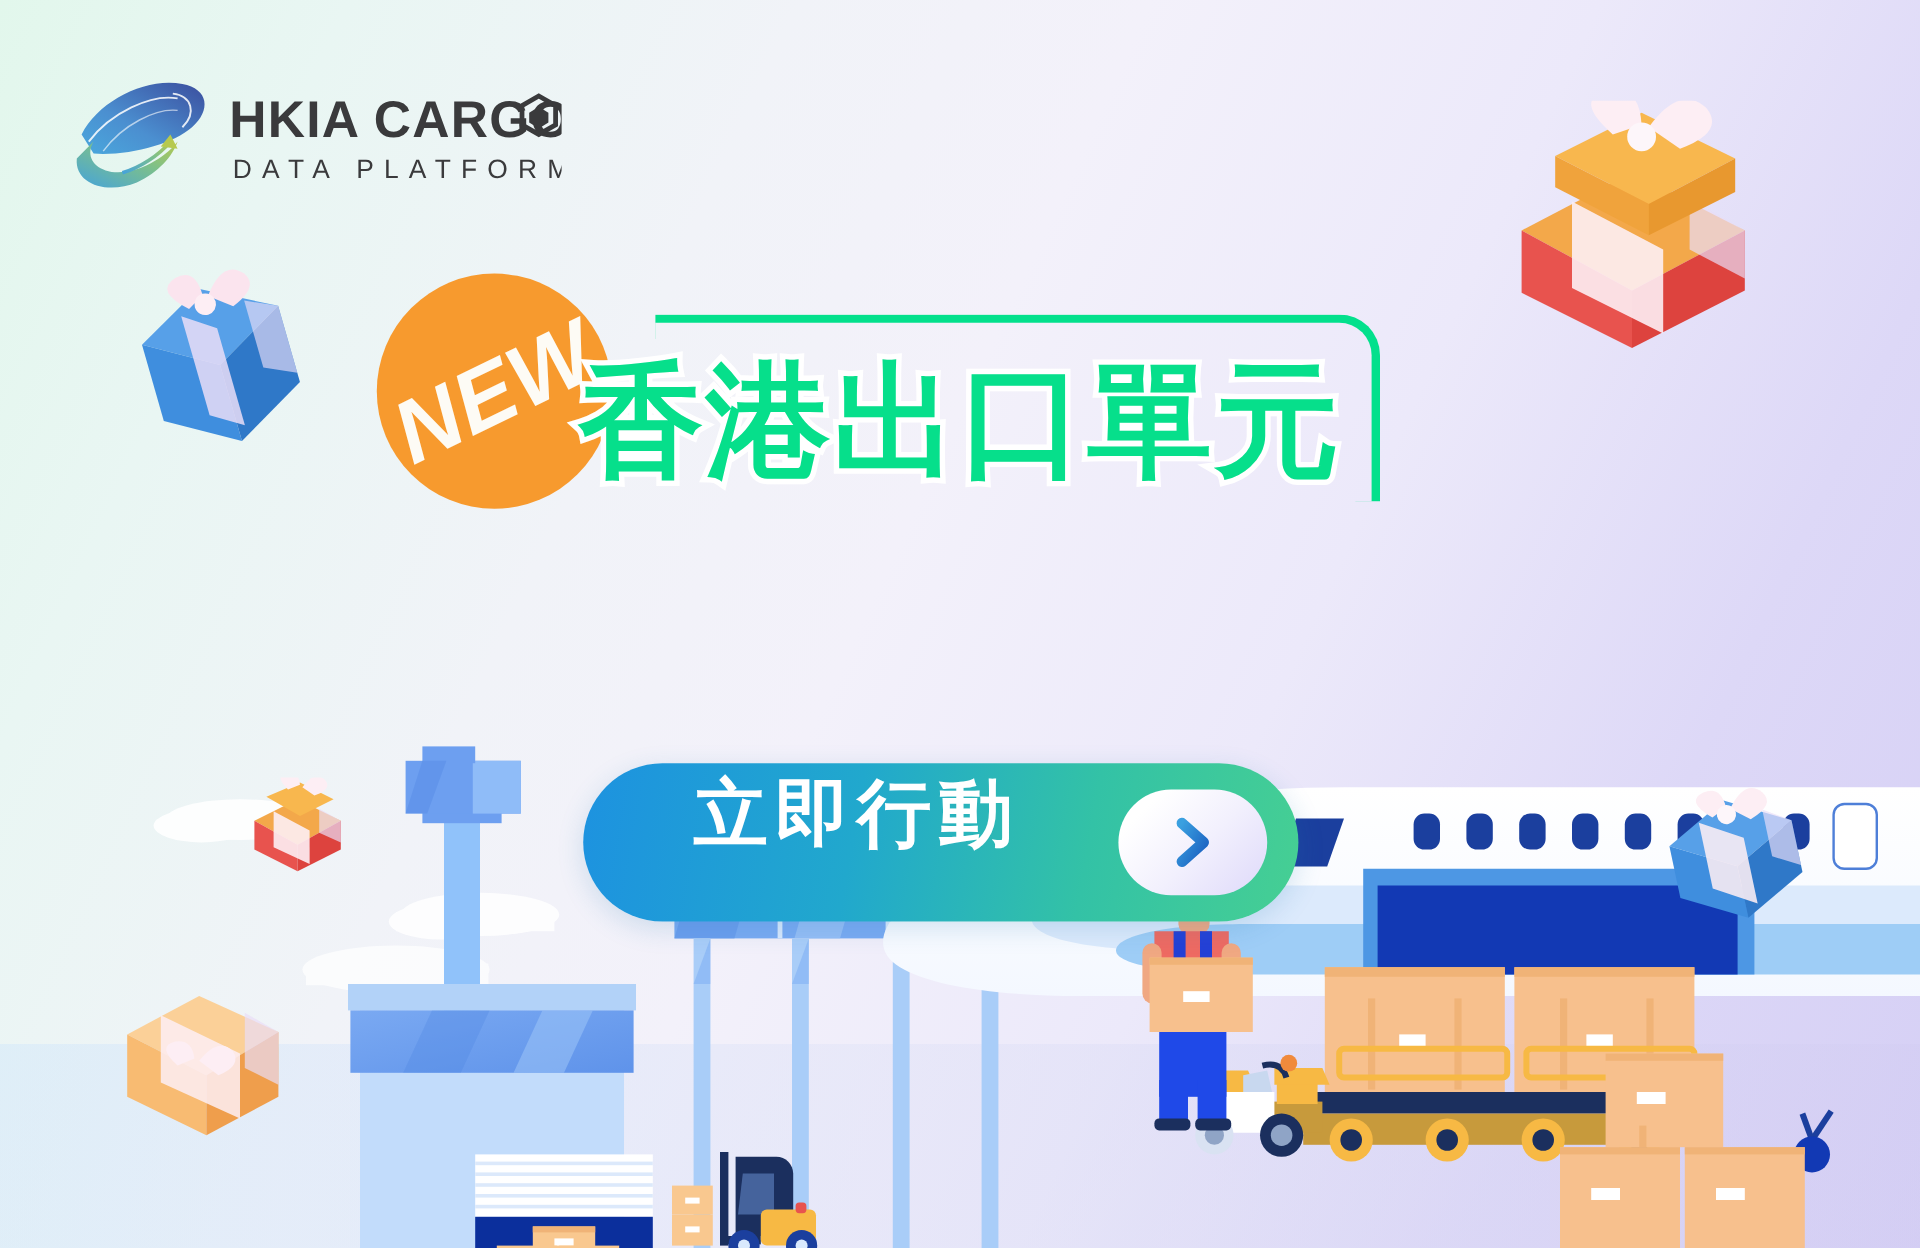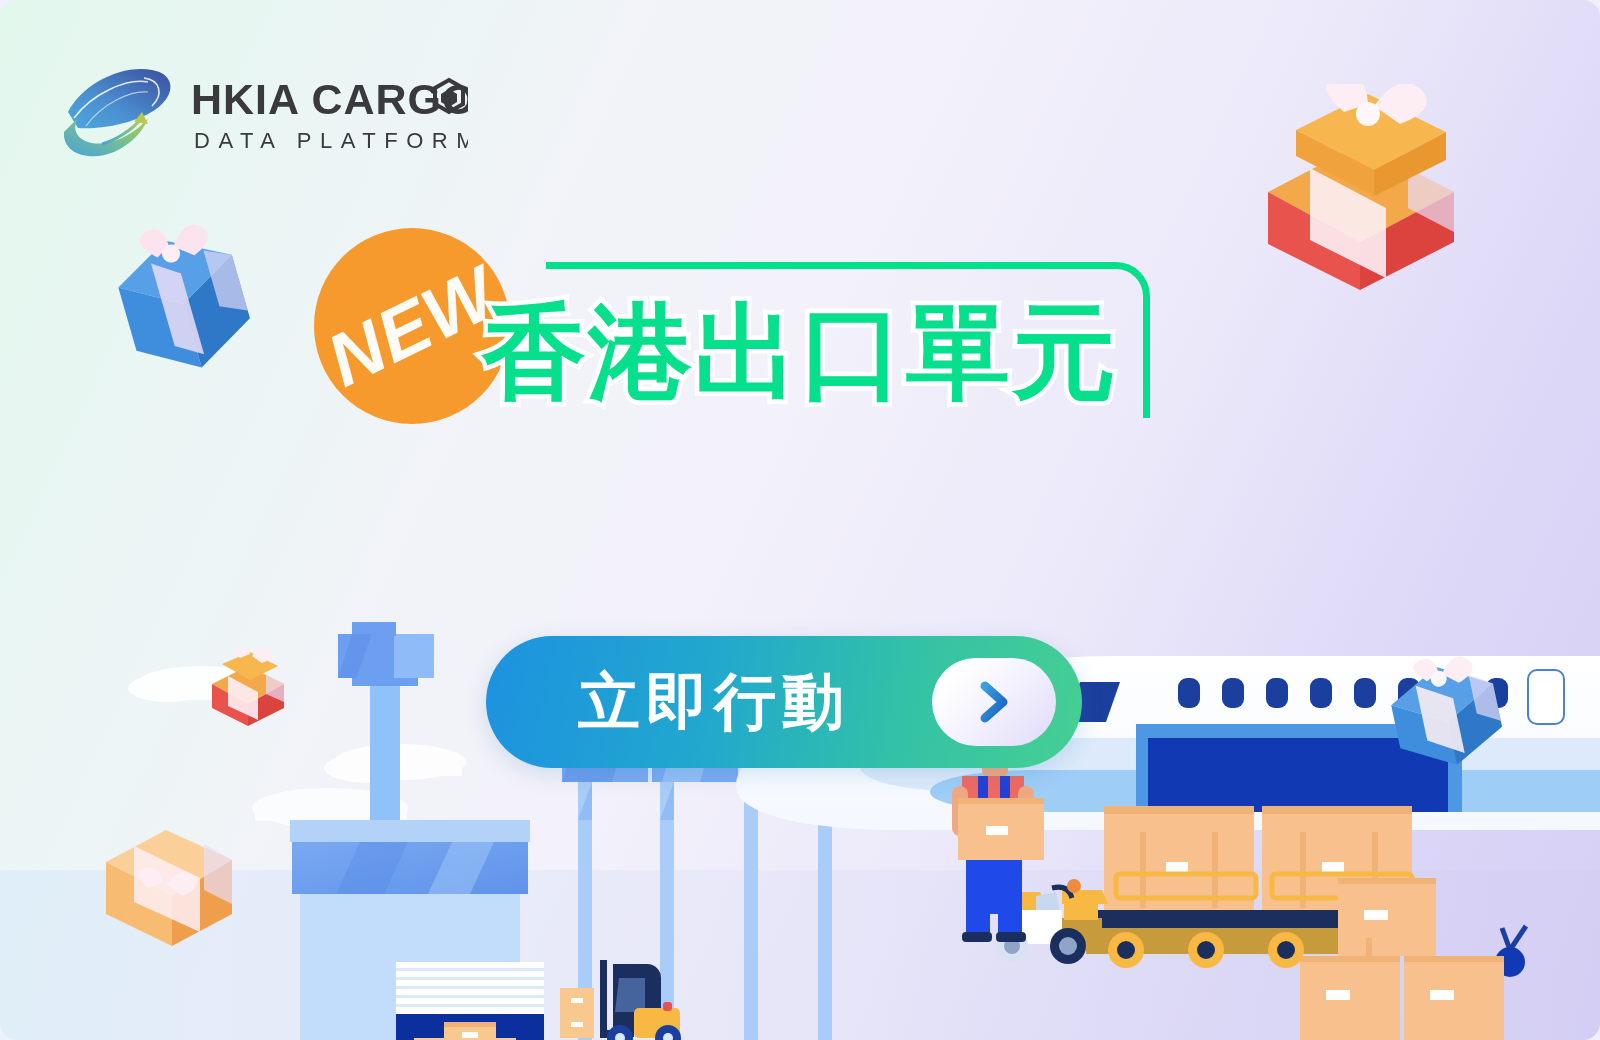--- a/index.html
+++ b/index.html
@@ -14,21 +14,20 @@
     overflow:hidden;
     background:
       linear-gradient(115deg,
         #e2f7ec 0%,
         #e9f6f3 14%,
         #f1f3f8 32%,
         #f3f1fa 46%,
         #ece9fa 64%,
         #ddd8f7 82%,
         #d5cff5 100%);
-    border-radius: 17px;
   }
   .layer { position:absolute; }
 
   
   #logo { left:48px; top:56px; width:420px; height:112px; }
   #logo svg { display:block; }
 
   
   #new-badge {
     left:314px; top:228px; width:196px; height:196px;
@@ -69,21 +68,21 @@
     -webkit-text-stroke:11px #ffffff;
     paint-order:stroke fill;
     white-space:nowrap;
   }
 
   
   #cta {
     left:486px; top:636px; width:596px; height:132px;
     border-radius:66px;
     background:linear-gradient(100deg,#1d92e0 0%,#21a8cd 38%,#33c2a6 70%,#46cf93 100%);
-    display:flex; align-items:center;
+    display:flex; 
     cursor:pointer;
     box-shadow:0 6px 22px rgba(40,120,180,.18);
   }
   #cta-label {
     margin-left:92px;
     font-size:62px; font-weight:bold; color:#fff;
     letter-spacing:6px;
     white-space:nowrap;
   }
   #cta-arrow {

